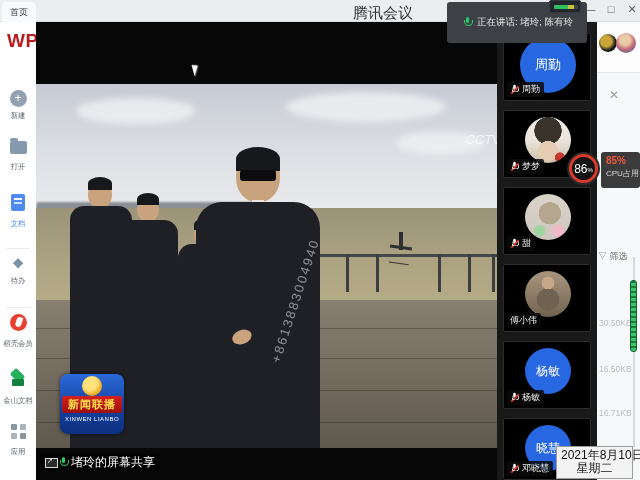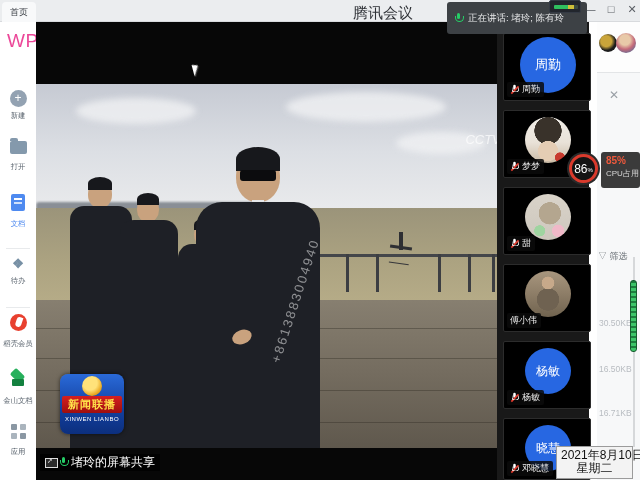--- a/index.html
+++ b/index.html
@@ -8,36 +8,36 @@
   .screen { position:relative; width:640px; height:480px; background:#fff; overflow:hidden; }
 
   
   .titlebar { position:absolute; left:0; top:0; width:640px; height:22px; background:#ebedef; border-bottom:1px solid #d8dadd; }
   .wps-tab { position:absolute; left:2px; top:2px; width:34px; height:20px; background:#f8f9fa; border-radius:4px 4px 0 0; font-size:9px; color:#3a3f45; display:flex; align-items:center; justify-content:center; }
   .win-title { position:absolute; left:340px; top:4px; width:86px; text-align:center; font-size:15px; color:#2e3136; }
   .win-controls { position:absolute; right:2px; top:3px; display:flex; gap:9px; color:#5c6066; font-size:11px; }
   .win-controls span { width:12px; text-align:center; cursor:default; }
 
   
-  .speak-banner { position:absolute; left:447px; top:2px; width:140px; height:32px; background:#3d4145; border-radius:3px; display:flex; align-items:center; padding-left:7px; gap:5px; z-index:40; }
+  .speak-banner { position:absolute; left:447px; top:2px; width:140px; height:41px; background:#3d4145; border-radius:3px; display:flex; align-items:center; padding-left:16px; gap:5px; z-index:40; }
   .speak-banner .txt { color:#e8e9ea; font-size:9.5px; white-space:nowrap; }
   .signal-chip { position:absolute; left:549px; top:0px; width:32px; height:13px; background:#22262d; border:1px solid #343a44; border-radius:2px; z-index:41; }
   .signal-chip i { position:absolute; left:4px; top:4px; width:24px; height:4px; background:linear-gradient(90deg,#2fbf5f 0 60%,#cdbf3a 60% 85%,#3a4a3f 85%); border-radius:1px; }
 
   
   .mic { position:relative; width:9px; height:11px; display:inline-block; flex:0 0 auto; }
   .mic::before { content:""; position:absolute; left:3px; top:0; width:3px; height:6px; background:#fff; border-radius:2px; }
   .mic::after { content:""; position:absolute; left:1px; top:3px; width:7px; height:5px; border:1px solid #fff; border-top:none; border-radius:0 0 5px 5px; }
   .mic.green::before { background:#25cd66; }
   .mic.green::after { border-color:#25cd66; }
   .mic .slash { position:absolute; left:-1px; top:5px; width:12px; height:2px; background:#e23b2e; transform:rotate(-45deg); }
 
   
   .wps-side { position:absolute; left:0; top:22px; width:36px; height:458px; background:#fff; }
-  .wps-logo { position:absolute; left:7px; top:8px; font-size:19px; font-weight:normal; color:#ec4899; letter-spacing:0.5px; }
+  .wps-logo { position:absolute; left:7px; top:8px; font-size:19px; font-weight:bold; color:#b91c1c; letter-spacing:0.5px; }
   .side-item { position:absolute; left:0; width:36px; text-align:center; }
   .side-item .lbl { display:block; margin-top:3px; font-size:8px; color:#5c6670; transform:scale(0.92); }
   .side-item.active .lbl { color:#4e8af0; }
   .ic { display:inline-block; position:relative; }
   .ic-new { width:17px; height:17px; border-radius:50%; background:#93a2b2; color:#fff; font-size:12px; line-height:16px; }
   .ic-open { width:17px; height:13px; background:#8499ac; border-radius:2px; margin-top:3px; position:relative; }
   .ic-open::before { content:""; position:absolute; left:0; top:-3px; width:8px; height:3px; background:#8499ac; border-radius:2px 2px 0 0; }
   .ic-doc { width:14px; height:17px; background:#4e8af0; border-radius:2px; }
   .ic-doc::before { content:""; position:absolute; left:3px; top:4px; width:8px; height:2px; background:#fff; }
   .ic-doc::after { content:""; position:absolute; left:3px; top:8px; width:8px; height:2px; background:#cfe0fb; }
@@ -100,21 +100,21 @@
   .xwlb .band { position:absolute; left:2px; top:22px; width:60px; height:17px; background:linear-gradient(180deg,#d51f1f,#9e0f0f); border-radius:2px; color:#ffe14a; font-weight:bold; font-size:11px; text-align:center; line-height:17px; letter-spacing:1px; }
   .xwlb .latin { position:absolute; left:0; top:42px; width:64px; text-align:center; color:#fff; font-size:6px; letter-spacing:0.5px; }
   .share-badge { position:absolute; left:4px; top:432px; height:17px; background:rgba(0,0,0,.85); display:flex; align-items:center; gap:3px; padding:0 5px; }
   .share-badge .txt { color:#fff; font-size:12px; }
   .mon-ic { position:relative; width:11px; height:10px; }
   .mon-ic::before { content:""; position:absolute; left:0; top:0; width:11px; height:8px; border:1px solid #ddd; background:#2b2b2b; }
   .mon-ic::after { content:"➚"; position:absolute; left:2px; top:-1px; font-size:7px; color:#ddd; }
   .cursor { position:absolute; left:157px; top:42px; width:0; height:0; border-left:6px solid #fff; border-bottom:10px solid transparent; border-top:2px solid transparent; filter:drop-shadow(1px 1px 0 #333); transform:rotate(-15deg); }
 
   
-  .rail-col { position:absolute; left:497px; top:22px; width:92px; height:458px; background:#191919; }
+  .rail-col { position:absolute; left:497px; top:22px; width:100px; height:458px; background:#191919; }
   .tile { position:absolute; left:6px; width:88px; height:68px; background:#000; border:1px solid #2c2c2c; border-radius:2px; overflow:hidden; }
   .av { position:absolute; left:21px; top:6px; width:46px; height:46px; border-radius:50%; display:flex; align-items:center; justify-content:center; color:#fff; font-size:12px; }
   .av.blue { background:#2767e2; }
   .av.big { left:16px; top:3px; width:56px; height:56px; font-size:13px; }
   .av.ph-mengmeng { background:
       radial-gradient(circle at 76% 88%, #c83a2e 0 9%, transparent 10%),
       radial-gradient(circle at 50% 74%, #e5cdb4 0 24%, transparent 25%),
       radial-gradient(circle at 50% 30%, #39322a 0 34%, transparent 35%),
       linear-gradient(180deg,#f1eee8 0%,#e9e2d8 55%,#cabba6 100%); }
   .av.ph-tian { background:

